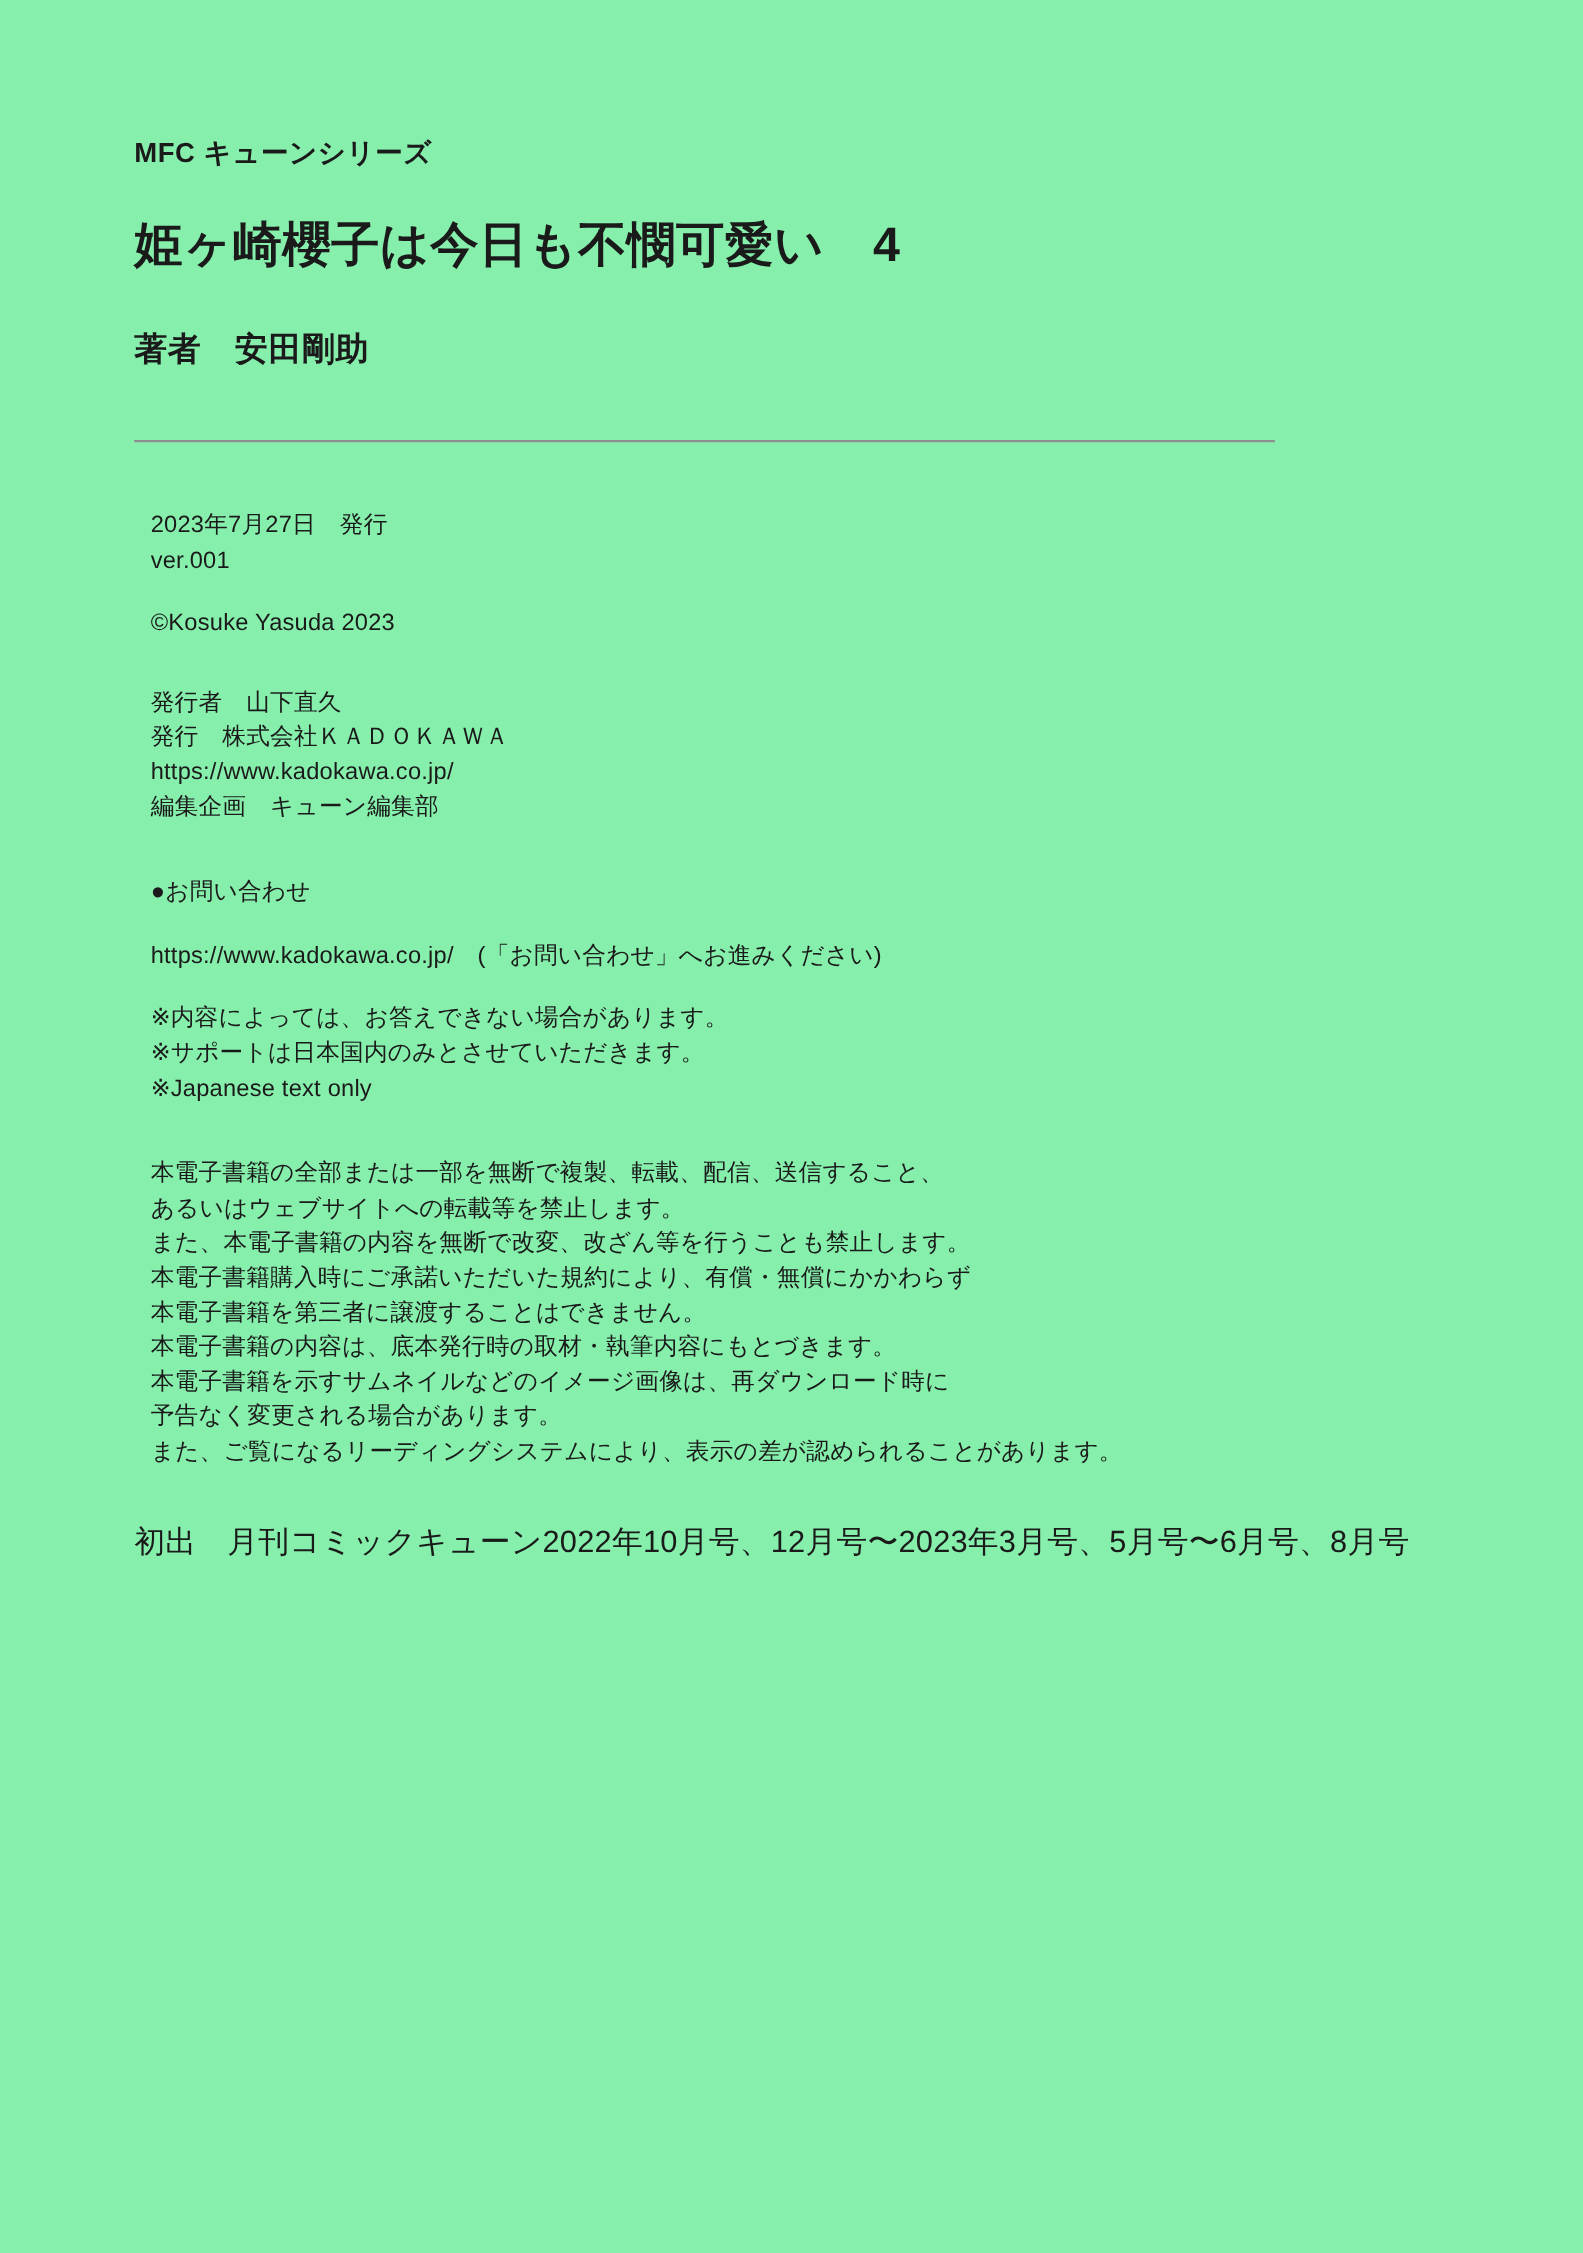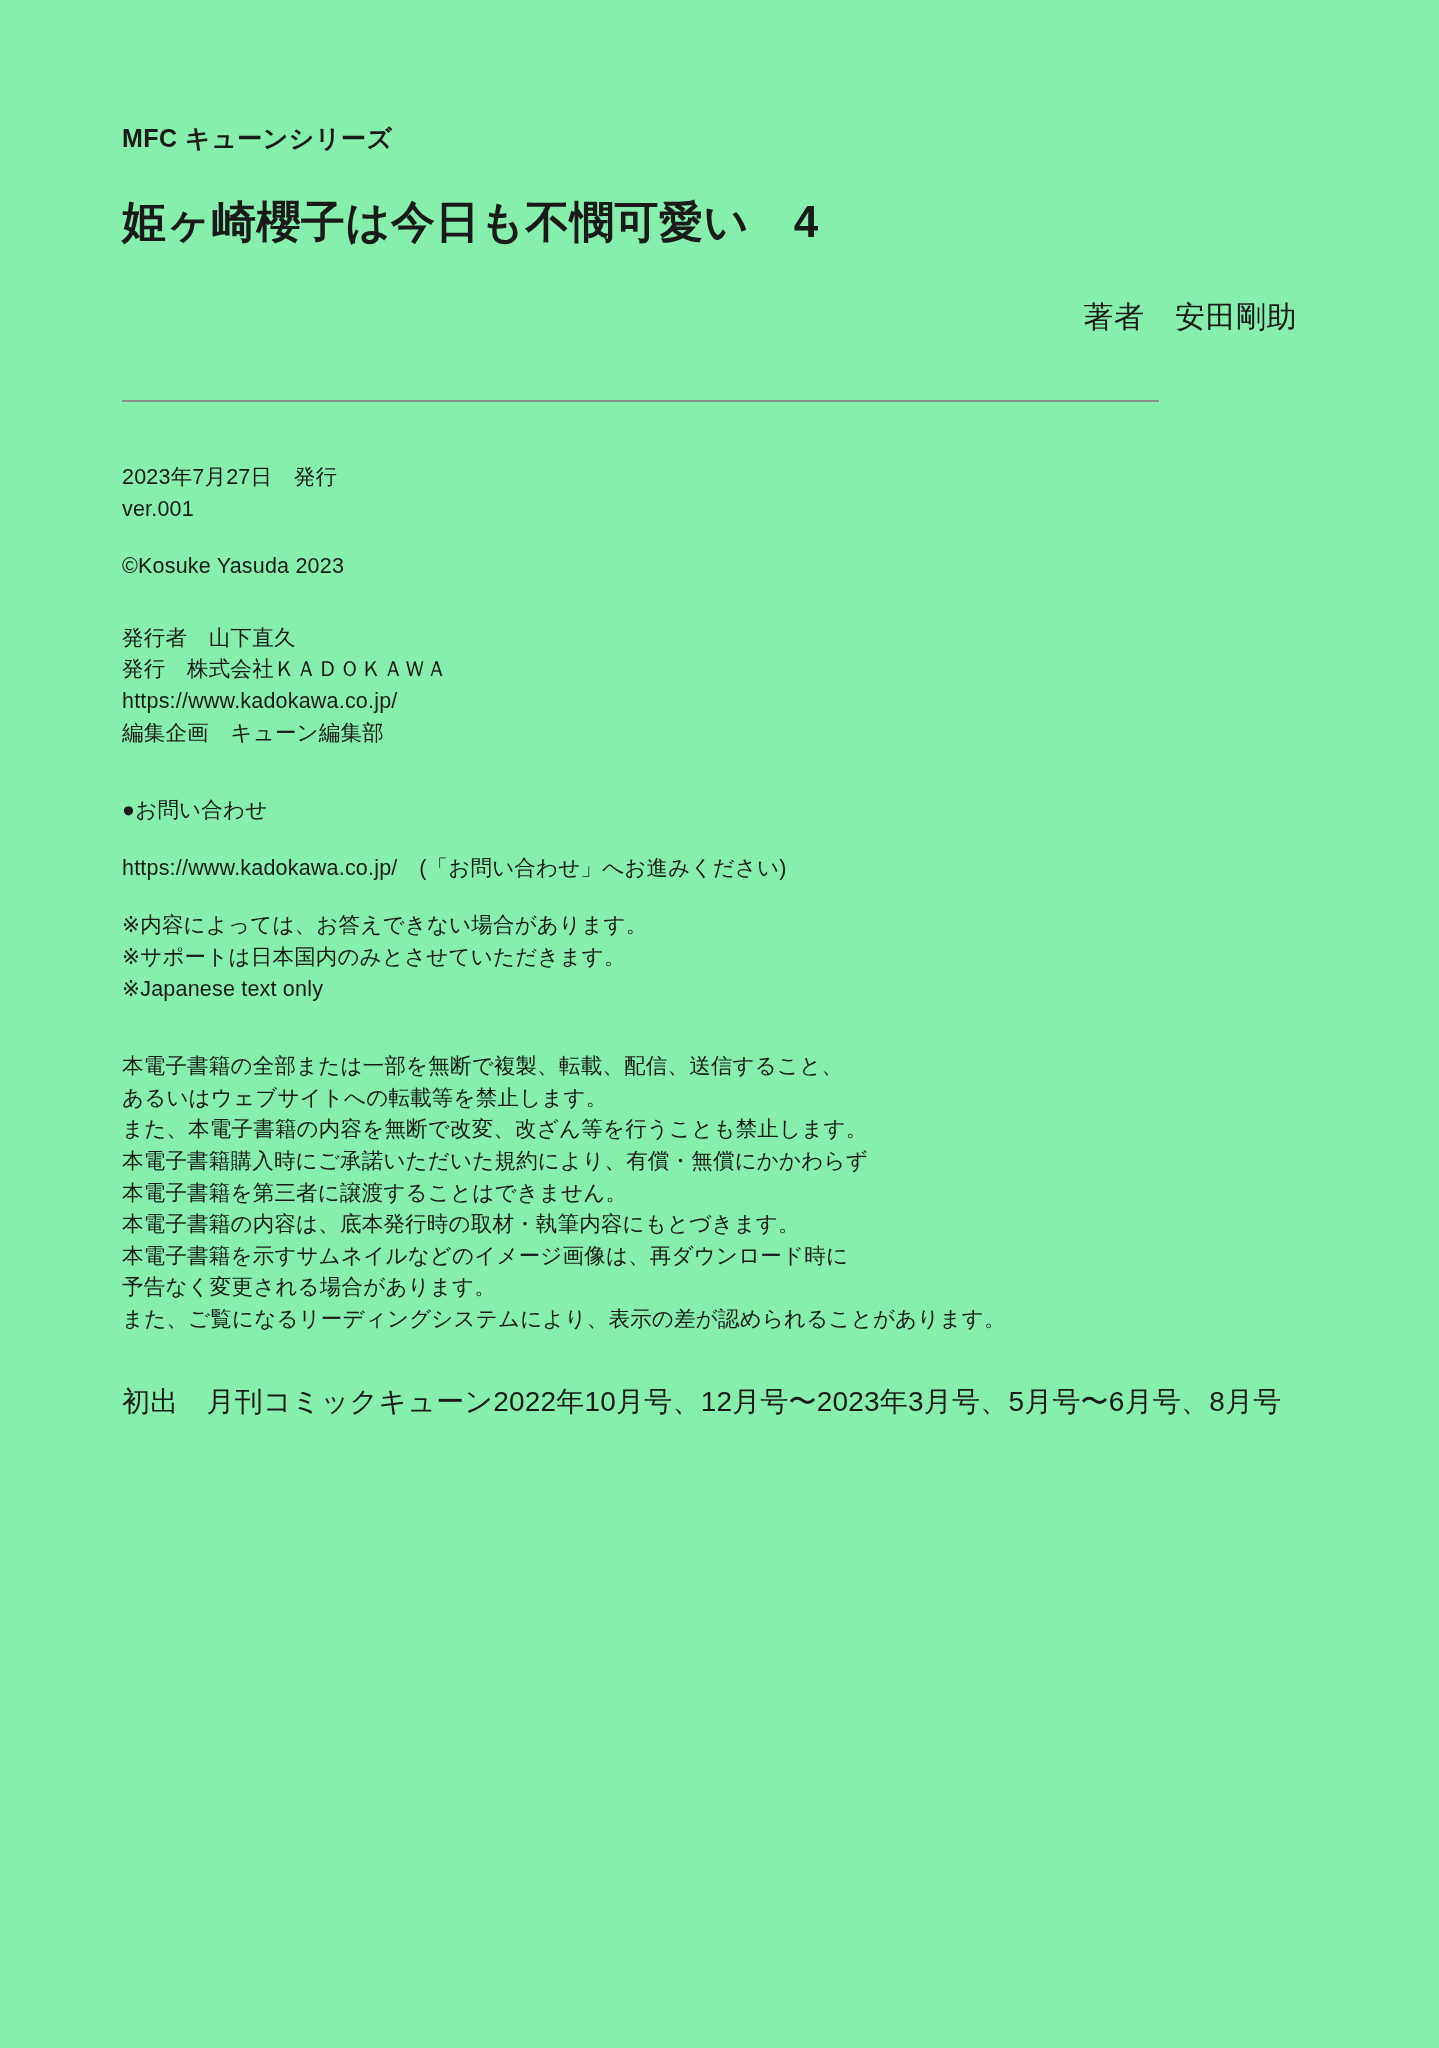--- a/index.html
+++ b/index.html
@@ -38,39 +38,39 @@
   }
   .book-title {
     font-size: 44px;
     font-weight: bold;
     letter-spacing: 0.5px;
     margin: 0 0 45px 0;
     white-space: pre;
   }
   .author-line {
     font-size: 30px;
-    font-weight: normal;
+    font-weight: bold;
     letter-spacing: 0.5px;
     margin: 0 0 62px 0;
     white-space: pre;
-    text-align: right;
   }
   .rule {
     height: 2px;
     background: #8d8d8d;
     width: 1037px;
     margin: 0 0 60px 0;
   }
 
   .block {
     font-size: 21.5px;
     line-height: 1.47;
     letter-spacing: 0.2px;
     margin-bottom: 30px;
     white-space: pre-line;
+    margin-left: 15px;
   }
   .block.tight { margin-bottom: 26px; }
   .block.gap-lg { margin-bottom: 40px; }
   .block.gap-xl { margin-bottom: 46px; }
   .first-pub {
     font-size: 28px;
     line-height: 1.5;
     letter-spacing: 0.2px;
     white-space: pre;
   }

